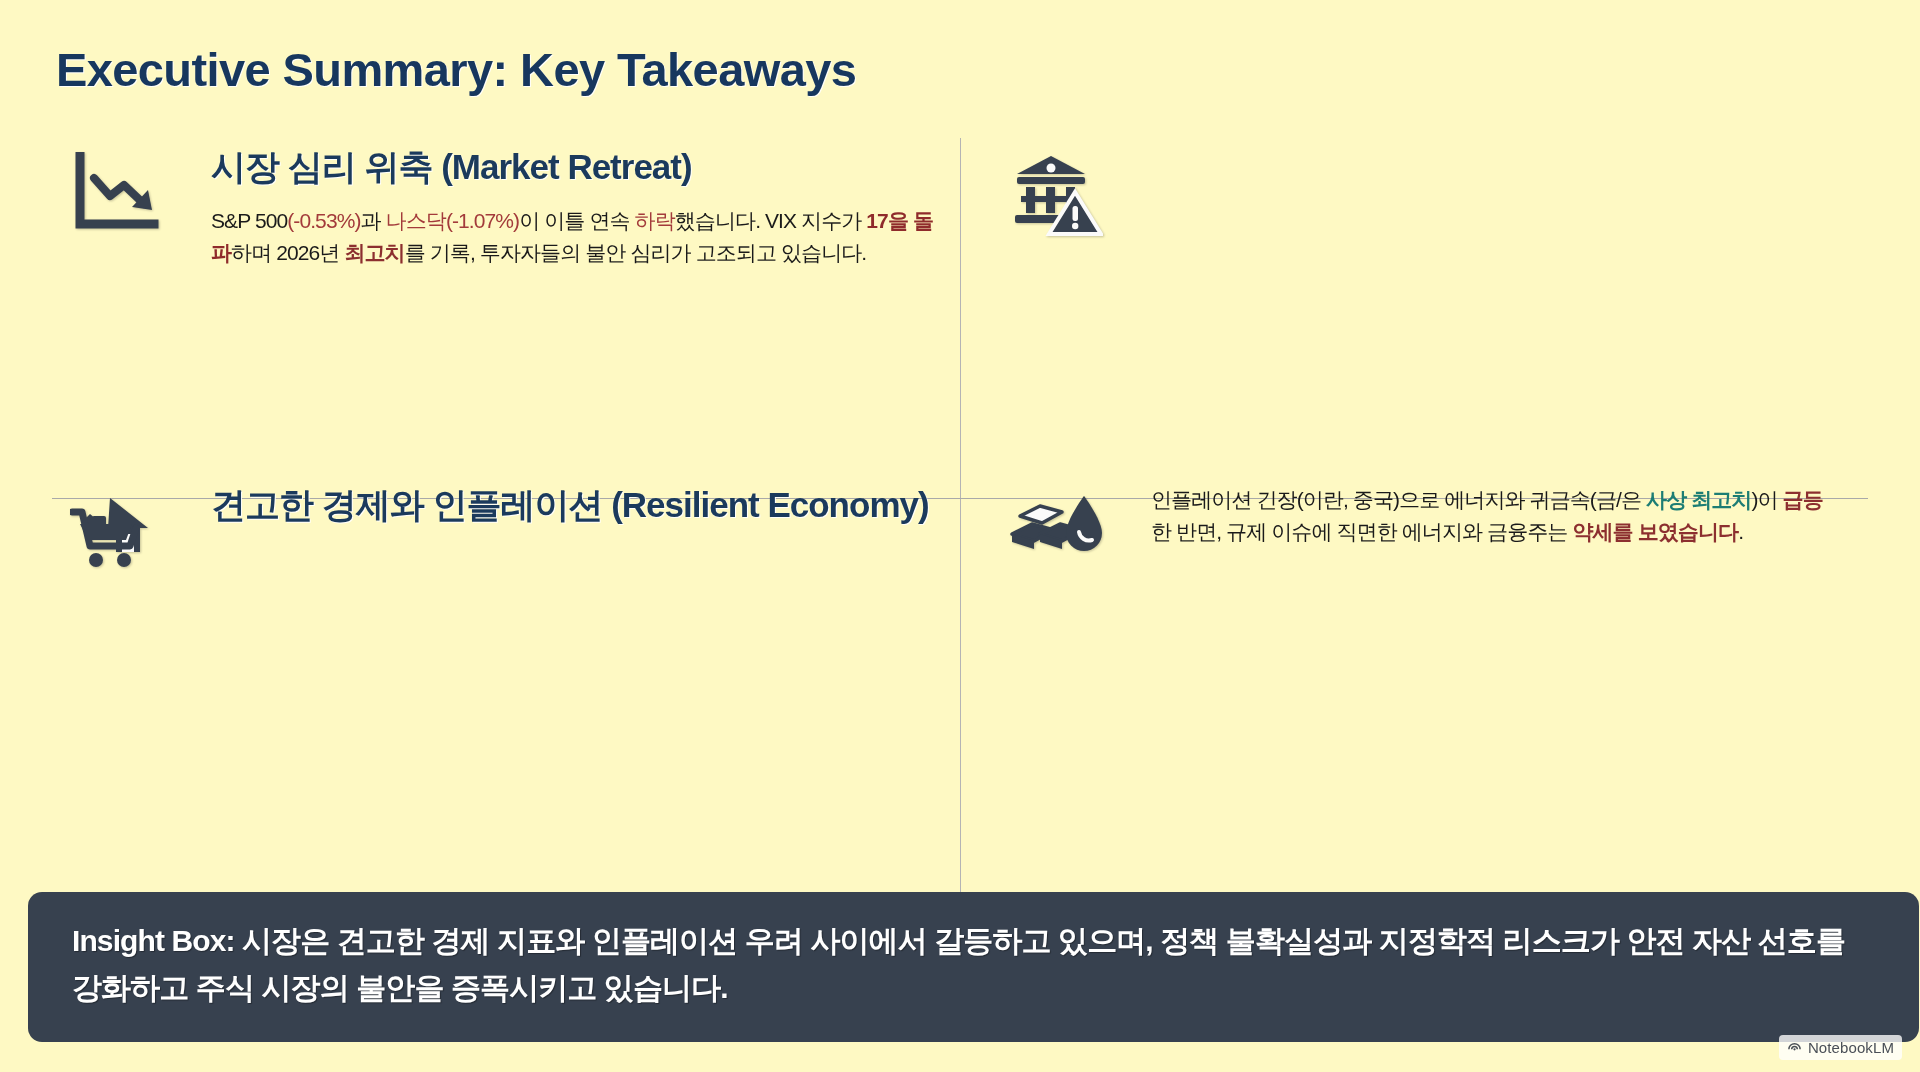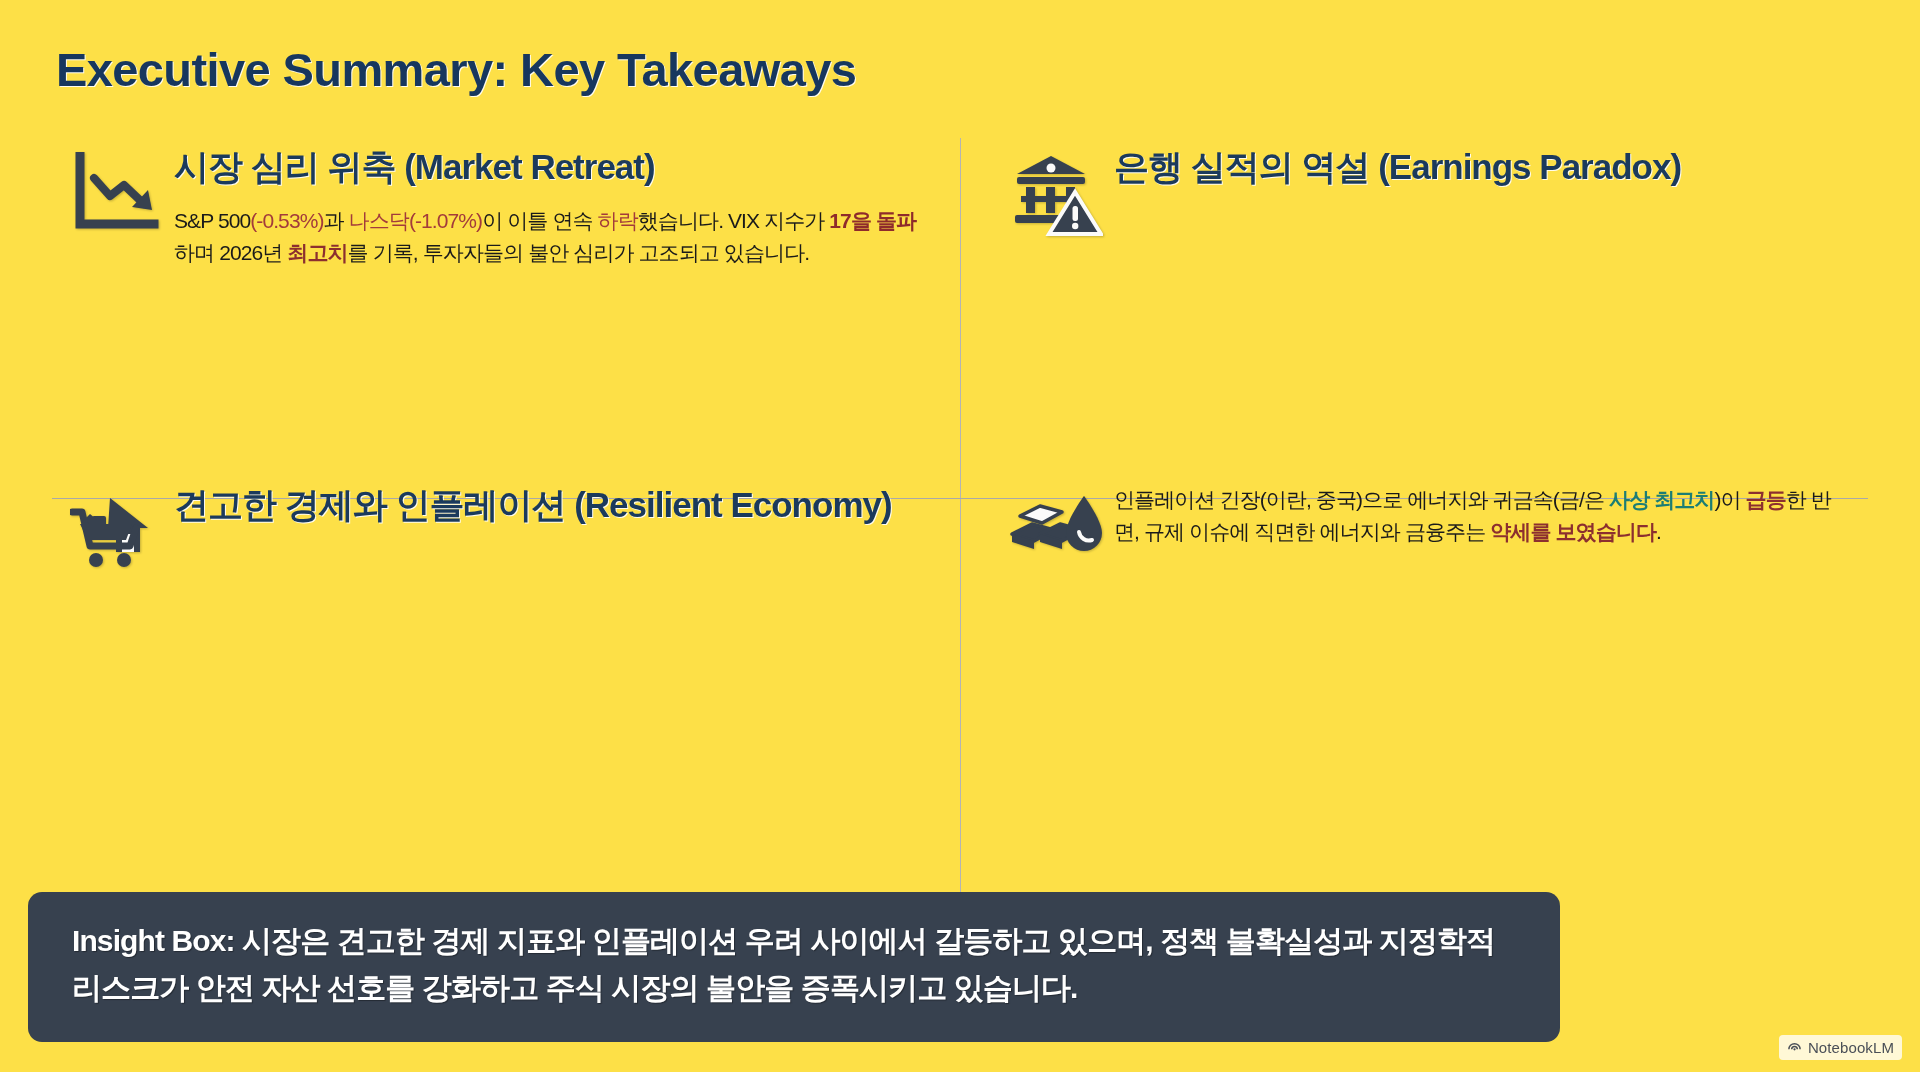--- a/index.html
+++ b/index.html
@@ -11,21 +11,21 @@
     width: 1920px;
     height: 1072px;
     font-family: "Liberation Sans", "DejaVu Sans", sans-serif;
     overflow: hidden;
     position: relative;
   }
 
   .slide {
     position: absolute;
     inset: 0;
-    background: #fde047;
+    background: #fef9c3;
     padding: 16px;
   }
 
   
   .page-title {
     position: absolute;
     left: 56px;
     top: 42px;
     font-size: 47px;
     font-weight: 700;
@@ -78,21 +78,21 @@
   .icon-wrap {
     flex: 0 0 auto;
     width: 112px;
     display: flex;
     align-items: flex-start;
     justify-content: center;
     padding-top: 6px;
   }
   .icon-wrap svg { display: block; filter: drop-shadow(1px 1px 1px rgba(0,0,0,0.22)); }
 
-  .cell-body { flex: 1 1 auto; min-width: 0; }
+  .cell-body { flex: 1 1 auto; min-width: 0; margin-left: 37px; }
 
   .cell-heading {
     font-size: 35px;
     font-weight: 700;
     color: #1b3a5c;
     line-height: 1.22;
     letter-spacing: -1.0px;
     margin: 0 0 16px 0;
     text-shadow: 1px 1px 0 rgba(255,255,255,0.9);
   }
@@ -109,21 +109,21 @@
   .c-red      { color: #a33b3b; }
   .c-red-b    { color: #8f2b2b; font-weight: 700; }
   .c-maroon-b { color: #8c2f2f; font-weight: 700; }
   .c-teal-b   { color: #1c7d74; font-weight: 700; }
 
   
   .insight-box {
     position: absolute;
     left: 28px;
     top: 892px;
-    width: 1532px;
+    width: 1891px;
     height: 150px;
     background: #37414f;
     border-radius: 14px;
     box-sizing: border-box;
     padding: 26px 44px 0 44px;
   }
   .insight-text {
     color: #ffffff;
     font-size: 30px;
     line-height: 1.55;
@@ -188,21 +188,20 @@
           <rect x="33" y="35" width="9" height="26" fill="#37414f"></rect>
           <rect x="53" y="35" width="9" height="26" fill="#37414f"></rect>
           <rect x="8" y="44" width="58" height="6" fill="#37414f"></rect>
           <rect x="2" y="63" width="72" height="8" rx="2" fill="#37414f"></rect>
           <path d="M62 40 L88 82 L36 82 Z" fill="#37414f" stroke="#fbfbfa" stroke-width="4"></path>
           <rect x="59.5" y="54" width="5.5" height="15" rx="2.5" fill="#fbfbfa"></rect>
           <circle cx="62.2" cy="74" r="3.2" fill="#fbfbfa"></circle>
         </svg>
       </div>
       <div class="cell-body">
-        <h2 class="cell-heading">은행 실적의 역설 (Earnings Paradox)</h2>
       </div>
     </div>
 
     <div class="cell bottomrow">
       <div class="icon-wrap">
         <svg width="96" height="84" viewBox="0 0 96 84">
           <path d="M40 8 L78 38 L70 38 L70 62 L46 62 L46 38 L38 38 Z" fill="#37414f"></path>
           <rect x="52" y="44" width="12" height="18" fill="#fbfbfa"></rect>
           <rect x="22" y="26" width="14" height="12" rx="2" fill="#37414f"></rect>
           <path d="M14 30 L20 24 L27 30 L27 38 L14 38 Z" fill="#37414f"></path>

